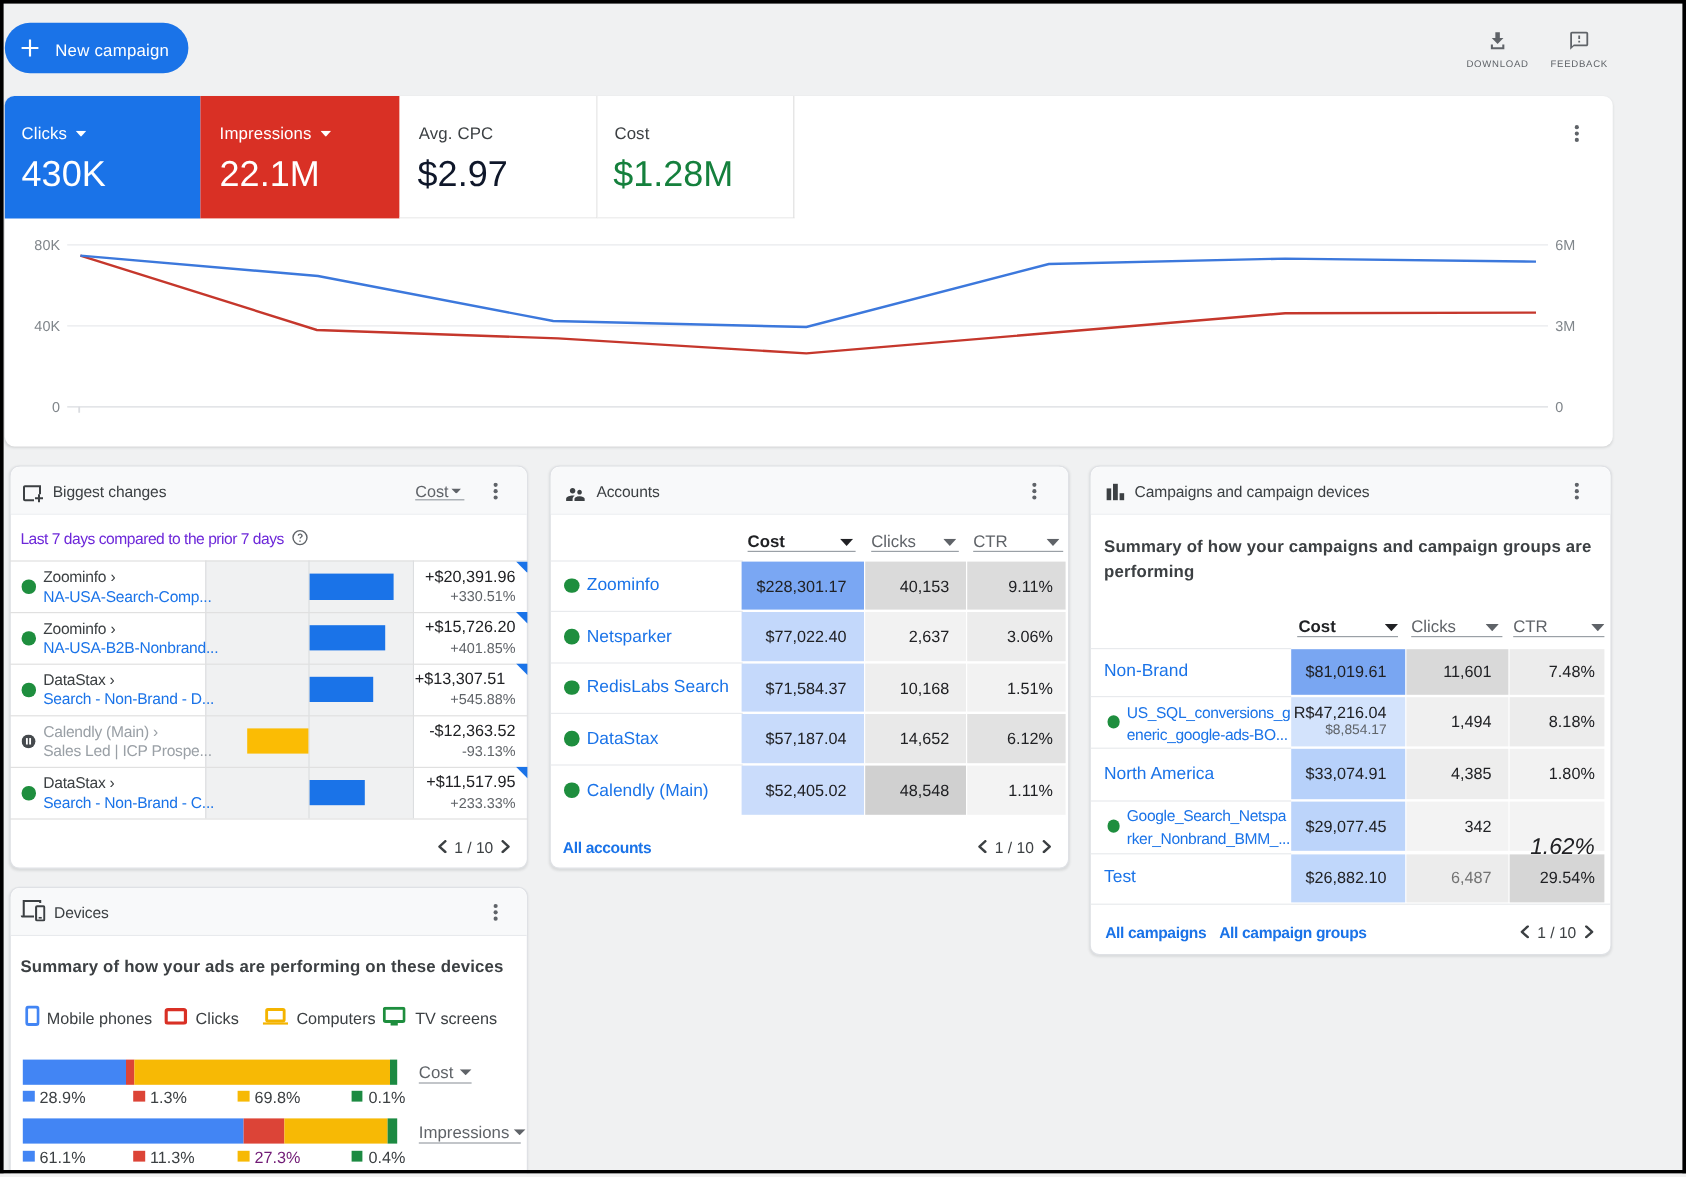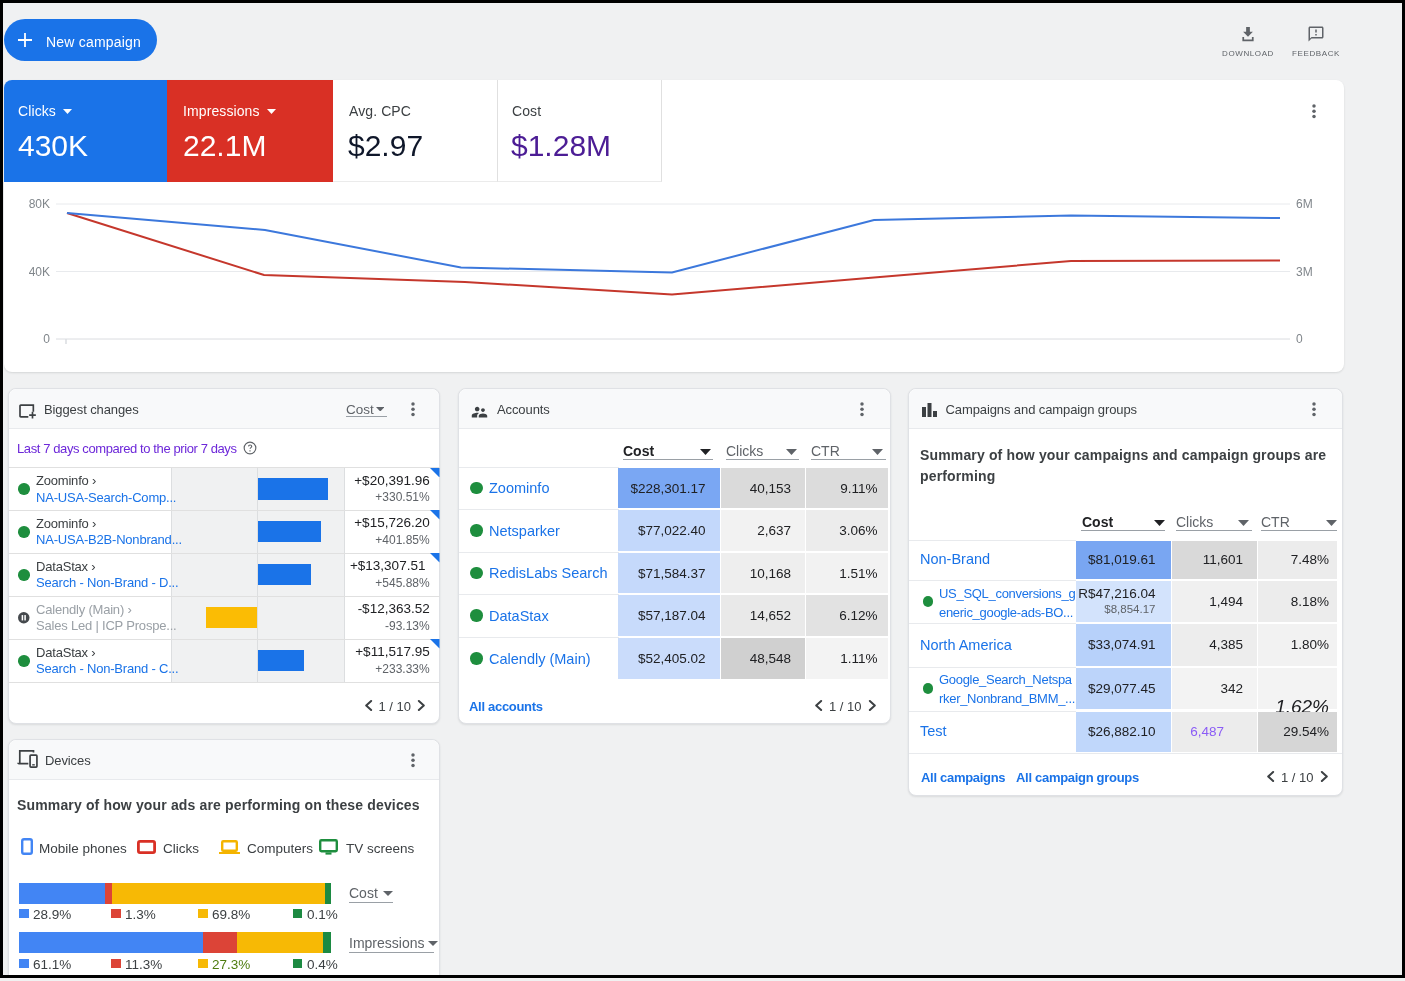--- a/index.html
+++ b/index.html
@@ -30,21 +30,21 @@
       <path d="M0 0h9L4.5 5z" fill="#fff"></path>
     </svg></div>
 <div class="abs" style="left:183px;top:103px;font-size:14px;color:#fff;letter-spacing:.1px;display:flex;align-items:center;">Impressions<svg style="margin-left:7px" width="9" height="5" viewBox="0 0 9 5">
       <path d="M0 0h9L4.5 5z" fill="#fff"></path>
     </svg></div>
 <div class="abs" style="left:349px;top:103px;font-size:14px;color:#3c4043;letter-spacing:.1px;">Avg. CPC</div>
 <div class="abs" style="left:512px;top:103px;font-size:14px;color:#3c4043;letter-spacing:.1px;">Cost</div>
 <div class="abs" style="left:18px;top:129px;font-size:30px;color:#fff;">430K</div>
 <div class="abs" style="left:183px;top:129px;font-size:30px;color:#fff;">22.1M</div>
 <div class="abs" style="left:348px;top:129px;font-size:30px;color:#0f172a;">$2.97</div>
-<div class="abs" style="left:511px;top:129px;font-size:30px;color:#4c1d95;">$1.28M</div>
+<div class="abs" style="left:511px;top:129px;font-size:30px;color:#15803d;">$1.28M</div>
 <svg class="abs" style="left:1312px;top:104px" width="4" height="15" viewBox="0 0 4 15">
     <circle cx="2" cy="2" r="1.75" fill="#5f6368"></circle>
     <circle cx="2" cy="7.3" r="1.75" fill="#5f6368"></circle>
     <circle cx="2" cy="12.6" r="1.75" fill="#5f6368"></circle>
   </svg>
 <svg class="abs" style="left:4px;top:182px" width="1340" height="190" viewBox="0 0 1340 190">
 <line x1="52" y1="22" x2="1286" y2="22" stroke="#e8eaed" stroke-width="1"></line>
 <text x="46" y="26" font-size="12" fill="#80868b" text-anchor="end" font-family="Liberation Sans">80K</text>
 <text x="1292" y="26" font-size="12" fill="#80868b" font-family="Liberation Sans">6M</text>
 <line x1="52" y1="89.5" x2="1286" y2="89.5" stroke="#e8eaed" stroke-width="1"></line>
@@ -102,21 +102,21 @@
 <div class="abs" style="left:345.7px;top:515.4px;width:84px;text-align:right;font-size:13.5px;color:#202124;">+$15,726.20</div>
 <div class="abs" style="left:345.7px;top:532.9px;width:84px;text-align:right;font-size:12px;color:#5f6368;">+401.85%</div>
 <svg class="abs" style="left:430px;top:510.4px" width="9.5" height="9.5" viewBox="0 0 9.5 9.5">
     <path d="M0 0h9.5v9.5z" fill="#1a73e8"></path>
   </svg>
 <div class="abs" style="left:8px;top:552.8px;width:432px;height:1px;background:#e0e0e0;"></div>
 <div class="abs" style="left:18px;top:569.1999999999999px;width:11.5px;height:11.5px;border-radius:50%;background:#1e8e3e;"></div>
 <div class="abs" style="left:36px;top:558.8px;font-size:13px;letter-spacing:-0.2px;color:#3c4043;">DataStax ›</div>
 <div class="abs" style="left:36px;top:575.3px;font-size:13px;letter-spacing:-0.2px;color:#1a73e8;">Search - Non-Brand - D...</div>
 <div class="abs" style="left:257.9px;top:563.8px;width:53.200000000000045px;height:21.6px;background:#1a73e8;"></div>
-<div class="abs" style="left:345.7px;top:558.3px;width:84px;text-align:center;font-size:13.5px;color:#202124;">+$13,307.51</div>
+<div class="abs" style="left:345.7px;top:558.3px;width:84px;text-align:left;font-size:13.5px;color:#202124;">+$13,307.51</div>
 <div class="abs" style="left:345.7px;top:575.8px;width:84px;text-align:right;font-size:12px;color:#5f6368;">+545.88%</div>
 <svg class="abs" style="left:430px;top:553.3px" width="9.5" height="9.5" viewBox="0 0 9.5 9.5">
     <path d="M0 0h9.5v9.5z" fill="#1a73e8"></path>
   </svg>
 <div class="abs" style="left:8px;top:595.7px;width:432px;height:1px;background:#e0e0e0;"></div>
 <svg class="abs" style="left:18px;top:612.1px" width="11.5" height="11.5" viewBox="0 0 12 12">
     <circle cx="6" cy="6" r="6" fill="#45494d"></circle>
     <rect x="3.8" y="3.2" width="1.6" height="5.6" fill="#fff"></rect>
     <rect x="6.6" y="3.2" width="1.6" height="5.6" fill="#fff"></rect>
   </svg>
@@ -224,21 +224,21 @@
     <path d="M3.8499999999999996 1 L8.8 5.5 L3.8499999999999996 10" fill="none" stroke="#3c4043" stroke-width="2" stroke-linecap="round" stroke-linejoin="round"></path>
   </svg>
 <div class="abs" style="left:908px;top:387.5px;width:435px;height:408px;"></div>
 <div class="abs card" style="left:908px;top:387.5px;width:435px;height:408px;"></div>
 <div class="abs chdr" style="left:909px;top:388.5px;width:433px;height:40px;"></div>
 <svg class="abs" style="left:922px;top:403px" width="15" height="14" viewBox="0 0 15 14">
     <rect x="0" y="4" width="4" height="10" fill="#3c4043"></rect>
     <rect x="5.5" y="0" width="4" height="14" fill="#3c4043"></rect>
     <rect x="11" y="8" width="4" height="6" fill="#3c4043"></rect>
   </svg>
-<div class="abs" style="left:945.5px;top:401.5px;font-size:13px;color:#3c4043;letter-spacing:-0.1px;">Campaigns and campaign groups</div>
+<div class="abs" style="left:945.5px;top:401.5px;font-size:13px;color:#3c4043;letter-spacing:-0.1px;">Campaigns and campaign devices</div>
 <svg class="abs" style="left:1312px;top:402px" width="4" height="15" viewBox="0 0 4 15">
     <circle cx="2" cy="2" r="1.75" fill="#5f6368"></circle>
     <circle cx="2" cy="7.3" r="1.75" fill="#5f6368"></circle>
     <circle cx="2" cy="12.6" r="1.75" fill="#5f6368"></circle>
   </svg>
 <div class="abs" style="left:920px;top:447px;font-size:14px;font-weight:bold;color:#3c4043;white-space:nowrap;letter-spacing:.15px;">Summary of how your campaigns and campaign groups are</div>
 <div class="abs" style="left:920px;top:468px;font-size:14px;font-weight:bold;color:#3c4043;letter-spacing:.15px;">performing</div>
 <div class="abs" style="left:1082px;top:514px;font-size:14px;font-weight:bold;color:#202124;">Cost</div>
 <svg class="abs" style="left:1154px;top:520px" width="11" height="6" viewBox="0 0 11 6">
     <path d="M0 0h11L5.5 6z" fill="#202124"></path>
@@ -289,21 +289,21 @@
 <div class="abs" style="left:1076px;top:680.65px;width:79.5px;text-align:right;font-size:13.5px;color:#202124;">$29,077.45</div>
 <div class="abs" style="left:1171.5px;top:667.8px;width:85.5px;height:41.700000000000045px;background:#f3f3f3;"></div>
 <div class="abs" style="left:1171.5px;top:680.65px;width:71.5px;text-align:right;font-size:13.5px;color:#202124;padding-left:16px;">342</div>
 <div class="abs" style="left:1258px;top:667.8px;width:79px;height:41.700000000000045px;background:#f3f3f3;"></div>
 <div class="abs" style="left:1258px;top:696px;width:71px;text-align:right;font-size:19px;color:#202124;font-style:italic;">1.62%</div>
 <div class="abs" style="left:909px;top:710.5px;width:167px;height:1px;background:#e8eaed;"></div>
 <div class="abs" style="left:920px;top:723.4px;font-size:14.5px;color:#1a73e8;">Test</div>
 <div class="abs" style="left:1076px;top:711.5px;width:94.5px;height:40.799999999999955px;background:#c0d7fb;"></div>
 <div class="abs" style="left:1076px;top:723.9px;width:79.5px;text-align:right;font-size:13.5px;color:#202124;">$26,882.10</div>
 <div class="abs" style="left:1171.5px;top:711.5px;width:85.5px;height:40.799999999999955px;background:#ececec;"></div>
-<div class="abs" style="left:1171.5px;top:723.9px;width:71.5px;text-align:center;font-size:13.5px;color:#8b5cf6;">6,487</div>
+<div class="abs" style="left:1171.5px;top:723.9px;width:71.5px;text-align:right;font-size:13.5px;color:#737373;">6,487</div>
 <div class="abs" style="left:1258px;top:711.5px;width:79px;height:40.799999999999955px;background:#d6d6d6;"></div>
 <div class="abs" style="left:1258px;top:723.9px;width:71px;text-align:right;font-size:13.5px;color:#202124;">29.54%</div>
 <div class="abs" style="left:909px;top:753.3px;width:433px;height:1px;background:#e8eaed;"></div>
 <div class="abs" style="left:921px;top:770px;font-size:13px;font-weight:bold;color:#1a73e8;letter-spacing:-0.3px;">All campaigns</div>
 <div class="abs" style="left:1016px;top:770px;font-size:13px;font-weight:bold;color:#1a73e8;letter-spacing:-0.3px;">All campaign groups</div>
 <svg class="abs" style="left:1266px;top:771px" width="11" height="11" viewBox="0 0 11 11">
     <path d="M7.15 1 L2.2 5.5 L7.15 10" fill="none" stroke="#3c4043" stroke-width="2" stroke-linecap="round" stroke-linejoin="round"></path>
   </svg>
 <div class="abs" style="left:1281px;top:770px;font-size:13px;color:#3c4043;">1 / 10</div>
 <svg class="abs" style="left:1318px;top:771px" width="11" height="11" viewBox="0 0 11 11">
@@ -361,21 +361,21 @@
 <div class="abs" style="left:349px;top:901.5px;width:44px;height:1px;background:#9aa0a6;"></div>
 <div class="abs" style="left:19px;top:932px;width:184px;height:21px;background:#4285f4;"></div>
 <div class="abs" style="left:203px;top:932px;width:34px;height:21px;background:#dc4437;"></div>
 <div class="abs" style="left:237px;top:932px;width:85.60000000000002px;height:21px;background:#f7b905;"></div>
 <div class="abs" style="left:322.6px;top:932px;width:8.399999999999977px;height:21px;background:#1c8a42;"></div>
 <div class="abs" style="left:19px;top:958.5px;width:9.5px;height:9.5px;background:#4285f4;"></div>
 <div class="abs" style="left:33px;top:956.5px;font-size:13.5px;color:#3c4043;">61.1%</div>
 <div class="abs" style="left:111px;top:958.5px;width:9.5px;height:9.5px;background:#dc4437;"></div>
 <div class="abs" style="left:125px;top:956.5px;font-size:13.5px;color:#3c4043;">11.3%</div>
 <div class="abs" style="left:198.3px;top:958.5px;width:9.5px;height:9.5px;background:#f7b905;"></div>
-<div class="abs" style="left:212px;top:956.5px;font-size:13.5px;color:#4d7c0f;">27.3%</div>
+<div class="abs" style="left:212px;top:956.5px;font-size:13.5px;color:#701a75;">27.3%</div>
 <div class="abs" style="left:292.7px;top:958.5px;width:9.5px;height:9.5px;background:#1c8a42;"></div>
 <div class="abs" style="left:307px;top:956.5px;font-size:13.5px;color:#3c4043;">0.4%</div>
 <div class="abs" style="left:349px;top:934.5px;font-size:14px;color:#5f6368;">Impressions</div>
 <svg class="abs" style="left:428px;top:940.5px" width="10" height="5" viewBox="0 0 10 5">
     <path d="M0 0h10L5.0 5z" fill="#5f6368"></path>
   </svg>
 <div class="abs" style="left:349px;top:951.5px;width:85px;height:1px;background:#9aa0a6;"></div>
 <div class="abs" style="left:0;top:0;width:1405px;height:2.5px;background:#000;"></div>
 <div class="abs" style="left:0;top:0;width:3px;height:978px;background:#000;"></div>
 <div class="abs" style="left:1402px;top:0;width:3px;height:978px;background:#000;"></div>

